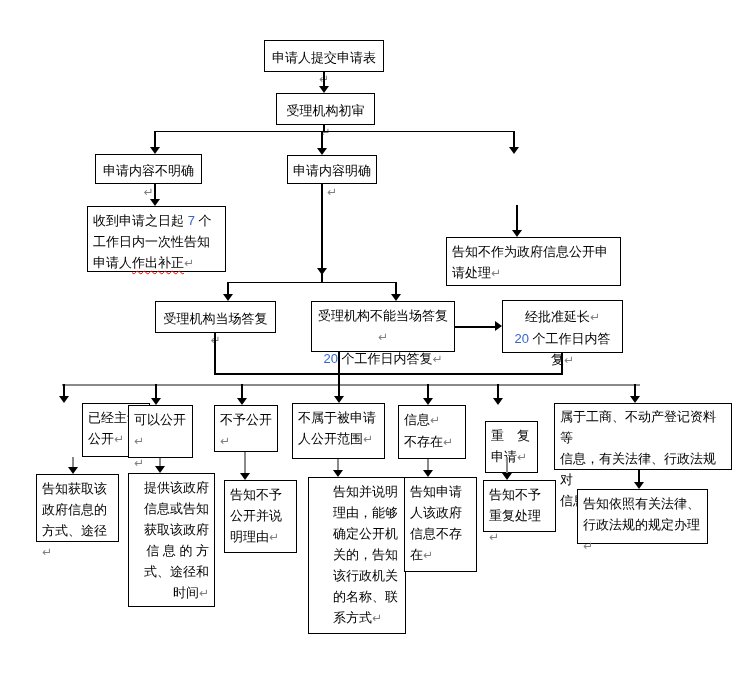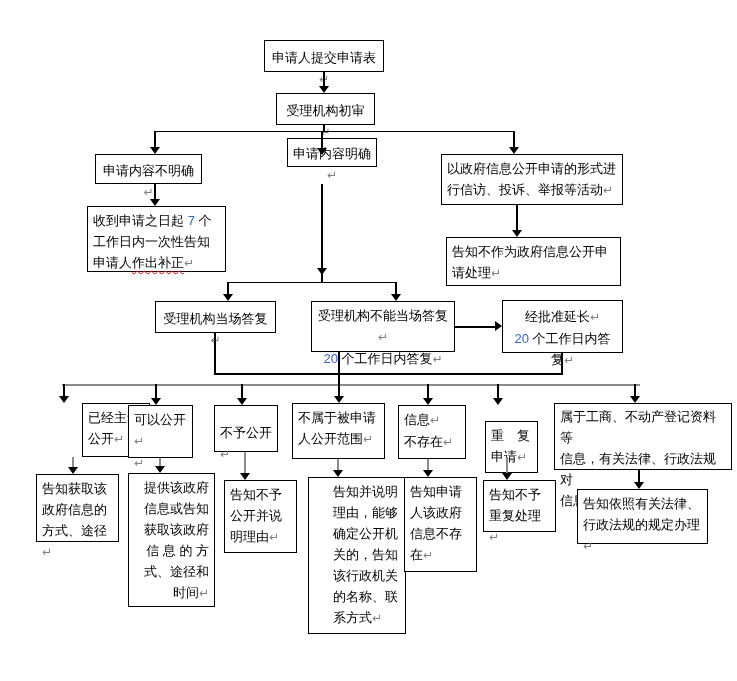--- a/index.html
+++ b/index.html
@@ -17,30 +17,30 @@
   .hl2{position:absolute;height:2px;background:#000;}
   .gray{background:#8a8a8a;}
   .ah{position:absolute;width:0;height:0;border-left:5px solid transparent;
       border-right:5px solid transparent;border-top:7px solid #000;}
   .ahr{position:absolute;width:0;height:0;border-top:5px solid transparent;
        border-bottom:5px solid transparent;border-left:7px solid #000;}
   
   #b-submit{left:264px;top:40px;width:120px;height:32px;padding-top:6px;}
   #b-review{left:276px;top:93px;width:99px;height:32px;padding-top:6px;}
   #b-unclear{left:95px;top:154px;width:107px;height:30px;padding-top:5px;}
-  #b-clear{left:287px;top:138px;width:90px;height:29px;padding-top:4px;}
+  #b-clear{left:287px;top:155px;width:90px;height:29px;padding-top:4px;}
   #b-petition{left:441px;top:154px;width:182px;height:51px;}
   #b-supplement{left:87px;top:206px;width:139px;height:66px;}
   #b-nottreated{left:446px;top:237px;width:175px;height:49px;}
   #b-onspot{left:155px;top:301px;width:121px;height:32px;padding-top:6px;}
   #b-within20{left:311px;top:301px;width:144px;height:51px;}
   #b-extended{left:502px;top:300px;width:121px;height:53px;padding-top:5px;}
   #b-cat1{left:38px;top:403px;width:68px;height:54px;margin-left:44px;}
   #b-cat2{left:128px;top:405px;width:65px;height:53px;}
-  #b-cat3{left:214px;top:405px;width:64px;height:47px;padding-top:16px;}
+  #b-cat3{left:214px;top:405px;width:64px;height:47px;padding-top:3px;}
   #b-cat4{left:292px;top:403px;width:93px;height:56px;}
   #b-cat5{left:398px;top:405px;width:68px;height:54px;}
   #b-cat6{left:485px;top:405px;width:53px;height:52px;margin-top:16px;}
   #b-cat7{left:554px;top:403px;width:178px;height:67px;padding-top:2px;}
   #b-out1{left:36px;top:474px;width:83px;height:68px;}
   #b-out2{left:128px;top:473px;width:87px;height:134px;text-align:right;}
   #b-out3{left:224px;top:480px;width:73px;height:73px;}
   #b-out4{left:308px;top:477px;width:98px;height:157px;padding-left:24px;}
   #b-out5{left:404px;top:477px;width:73px;height:95px;}
   #b-out6{left:483px;top:480px;width:73px;height:52px;}
@@ -48,22 +48,20 @@
 </style>
 </head>
 <body>
 
 <div class="canvas">
 
   <div class="box center" id="b-submit"><span>申请人提交申请表<span class="crlf">↵</span></span></div>
   <div class="box center" id="b-review"><span>受理机构初审<span class="crlf">↵</span></span></div>
   <div class="box center" id="b-unclear"><span>申请内容不明确<span class="crlf">↵</span></span></div>
   <div class="box center" id="b-clear"><span>申请内容明确<span class="crlf">↵</span></span></div>
-  <div class="box" id="b-petition"><span>以政府信息公开申请的形式进
-行信访、投诉、举报等活动<span class="crlf">↵</span></span></div>
 
   <div class="box" id="b-supplement"><span>收到申请之日起 </span><span class="num">7</span><span> 个工作日内一次性告知申请人</span><span class="wavy">作出补正</span><span><span class="crlf">↵</span></span></div>
 
   <div class="box" id="b-nottreated"><span>告知不作为政府信息公开申
 请处理<span class="crlf">↵</span></span></div>
   <div class="box center" id="b-onspot"><span>受理机构当场答复<span class="crlf">↵</span></span></div>
 
   <div class="box center" id="b-within20"><span>受理机构不能当场答复<span class="crlf">↵</span>
 </span><span class="num">20</span><span> 个工作日内答复<span class="crlf">↵</span></span></div>
 

